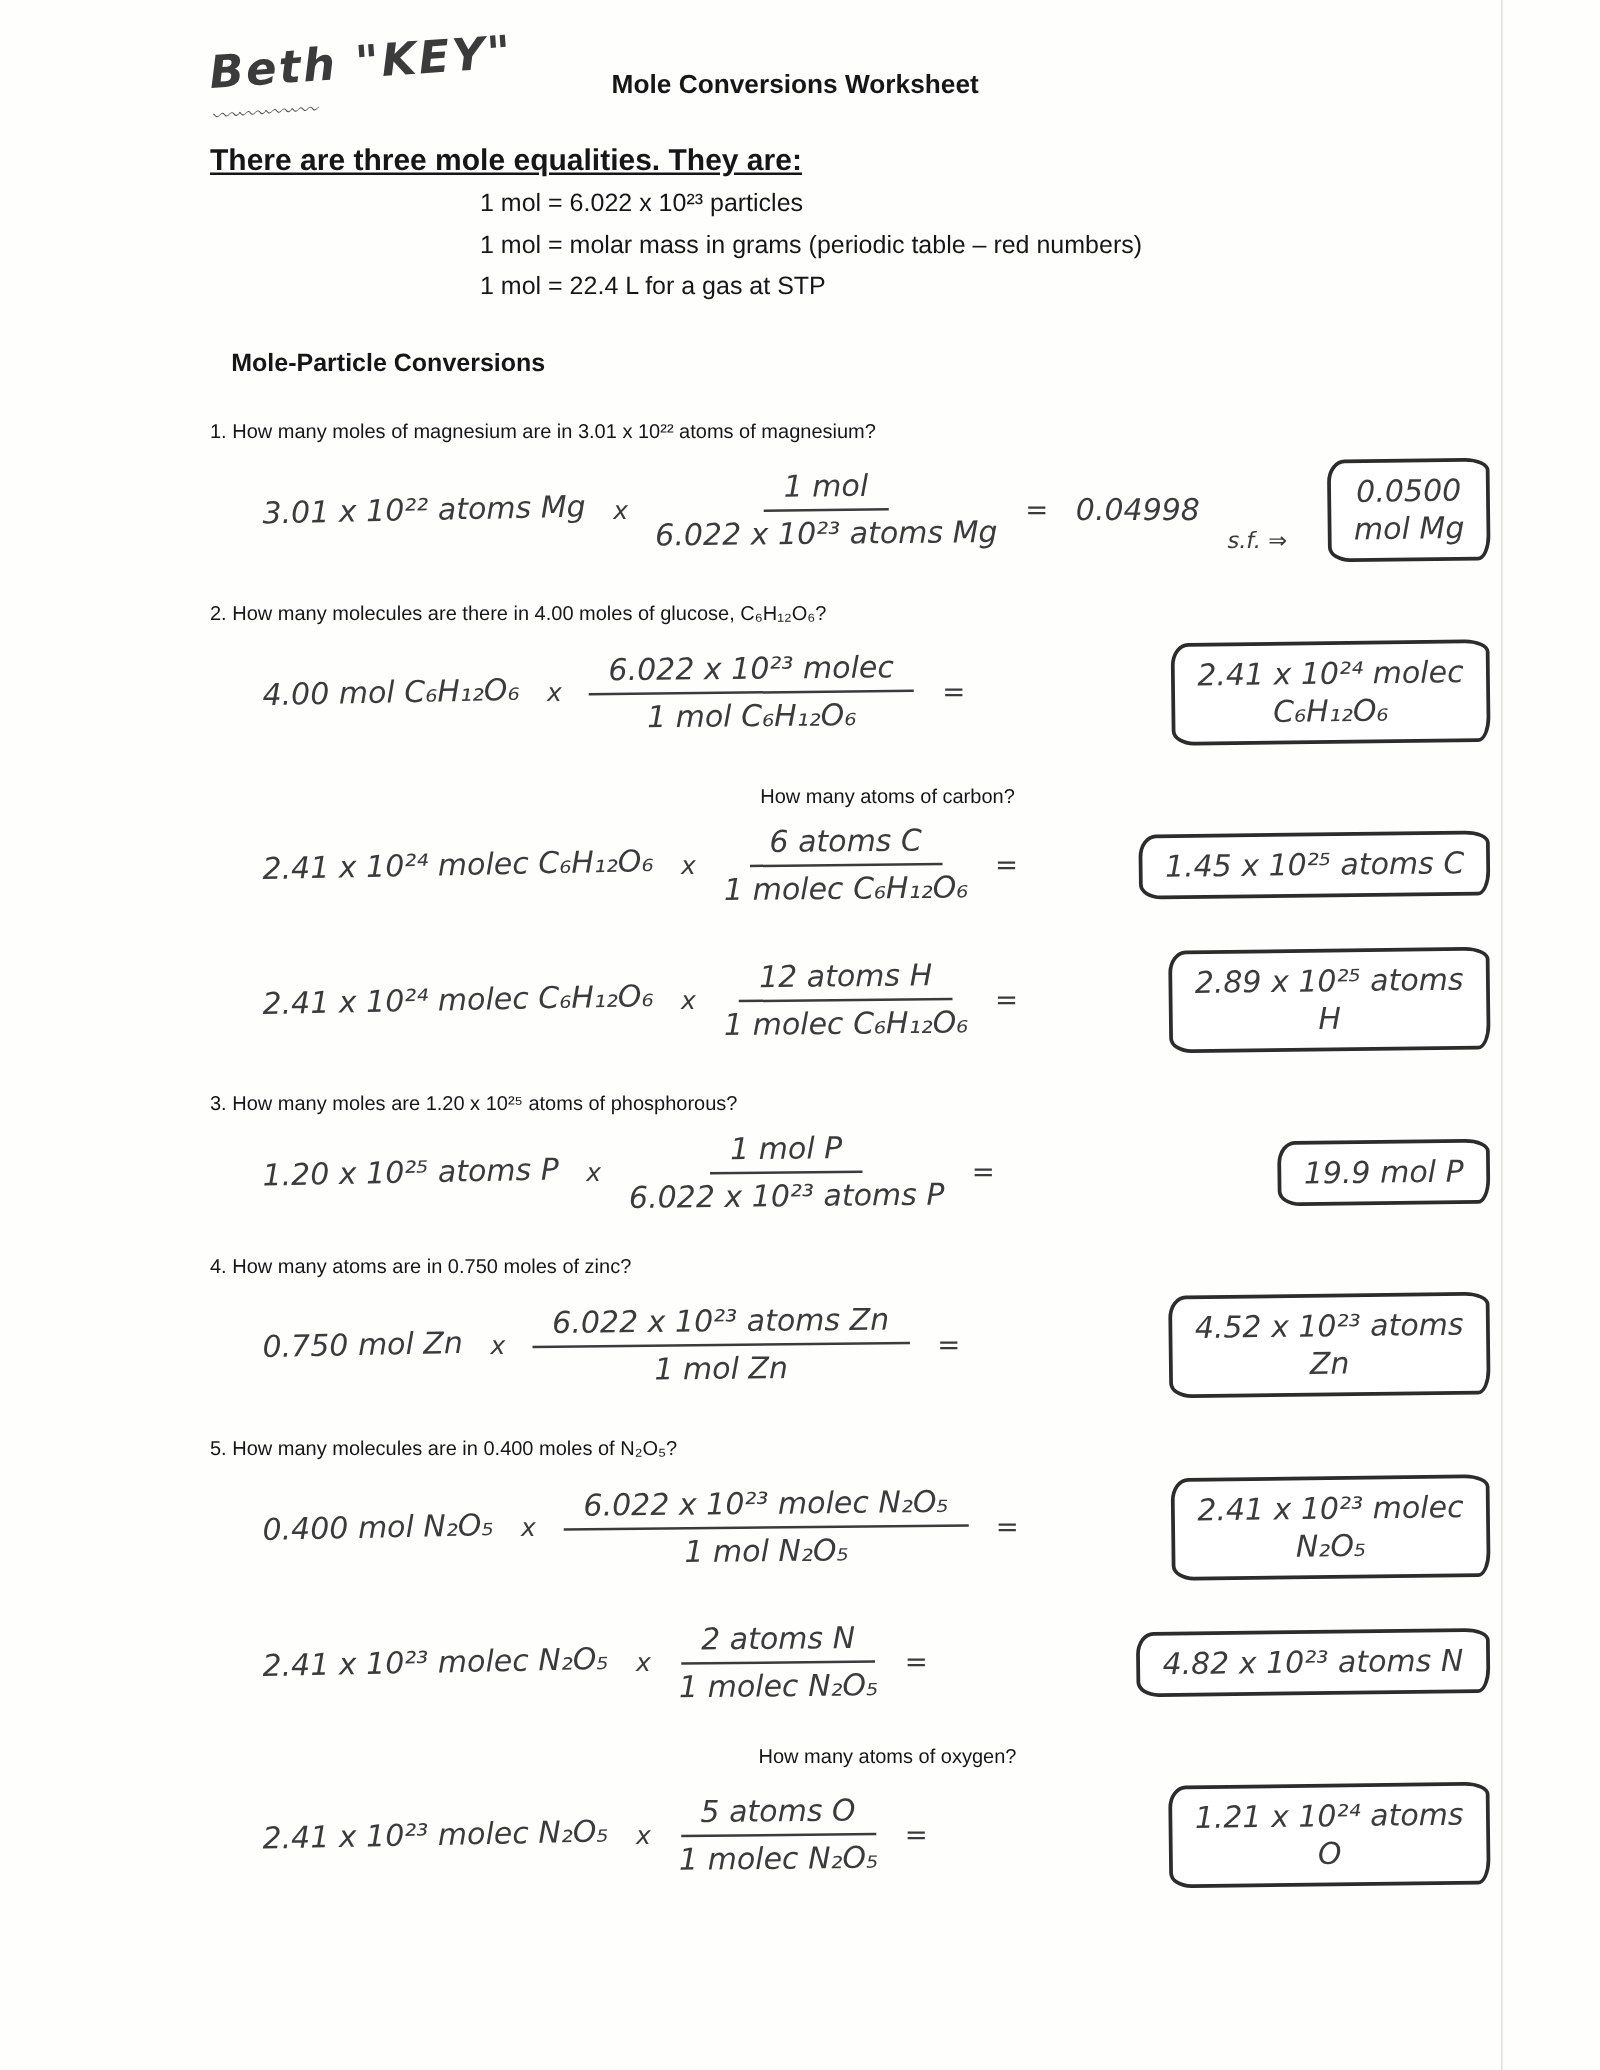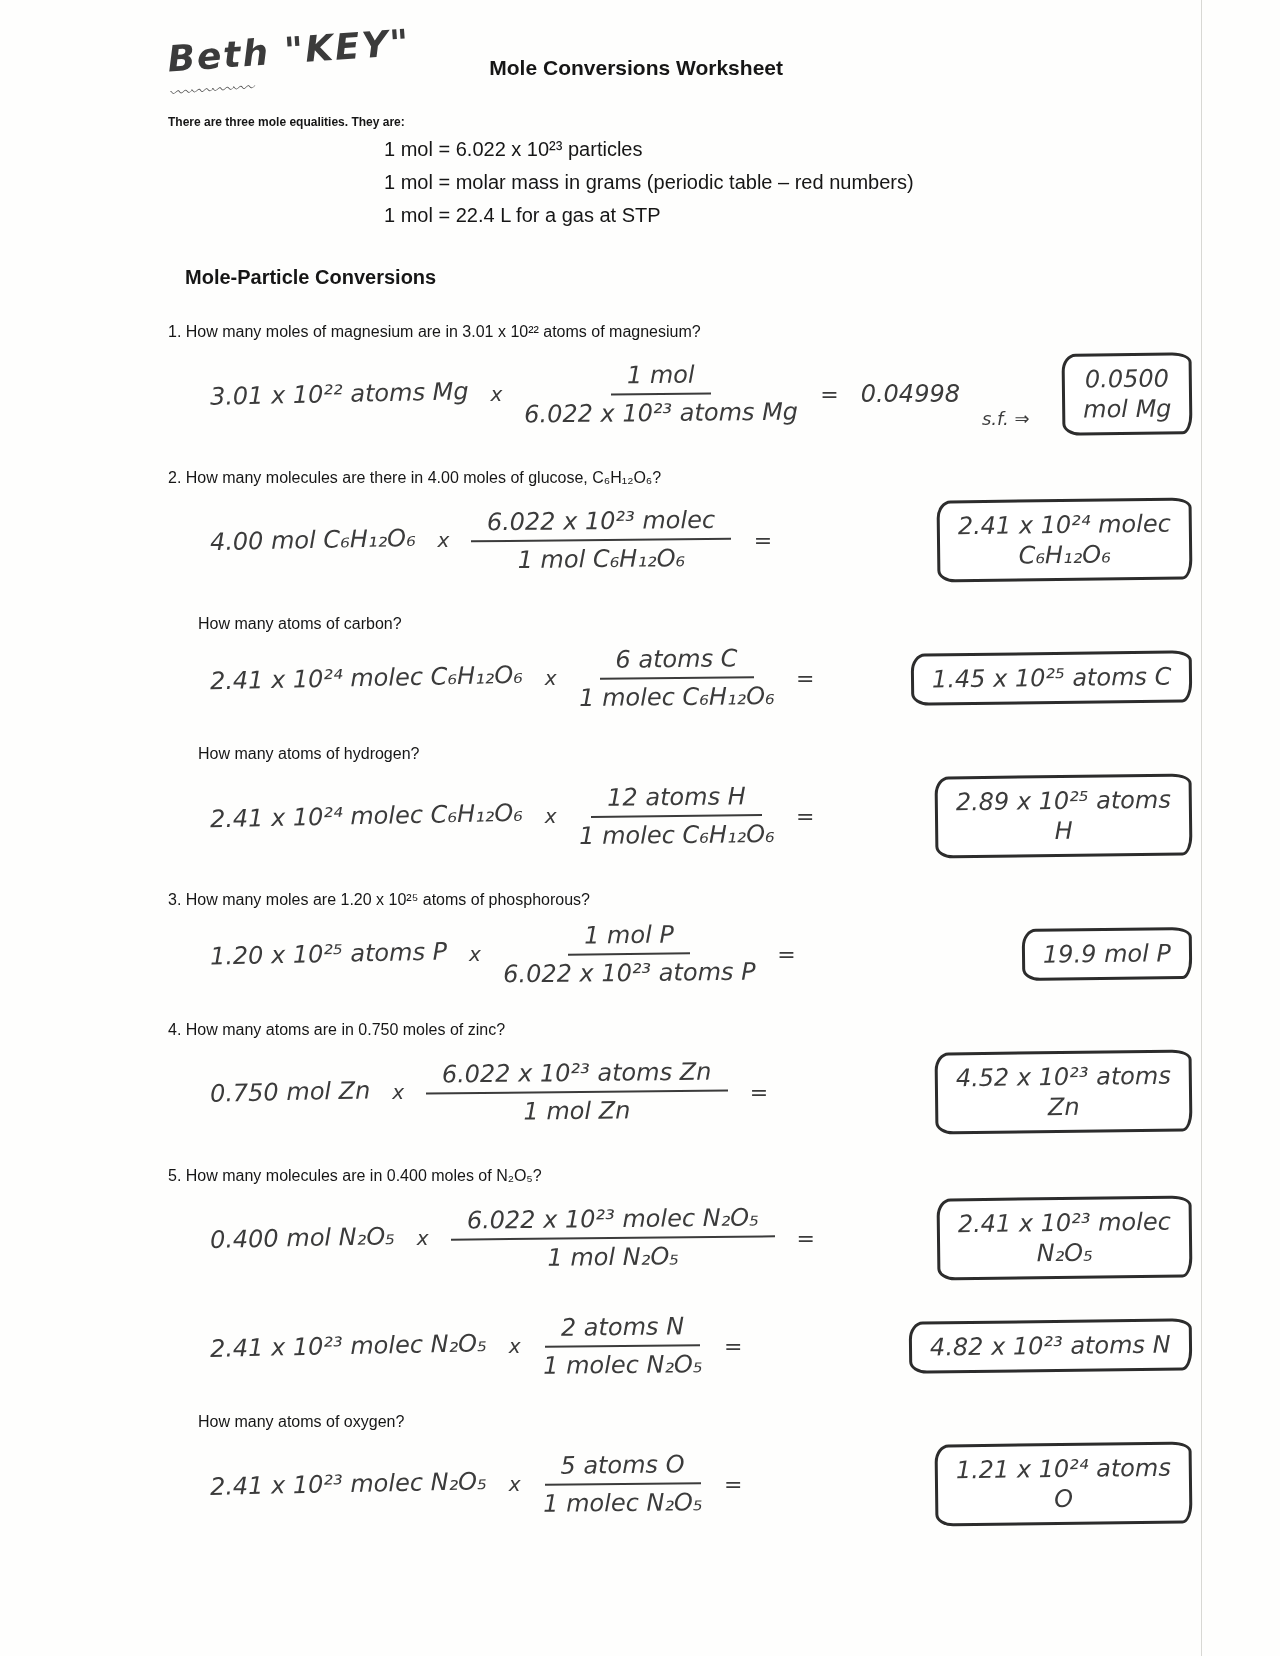--- a/index.html
+++ b/index.html
@@ -36,30 +36,30 @@
   .hw {
     font-family: "DejaVu Sans", sans-serif;
     font-style: italic;
     color: #3b3b3b;
   }
   .hw-name { font-size: 36px; font-weight: bold; letter-spacing: 2px; }
   .scribble { font-size: 24px; letter-spacing: -3px; margin-top: -10px; color: #444; }
   .title { font-size: 21px; font-weight: bold; margin: 26px 0 0; text-align: center; }
 
   
-  .intro-heading { font-size: 12px; font-weight: bold; margin: 4px 0 6px; }
+  .intro-heading { font-size: 24px; font-weight: bold; margin: 4px 0 6px; text-decoration: underline; }
   .equalities { margin-left: 216px; font-size: 20px; line-height: 1.45; }
   .equalities p { margin: 0 0 4px; }
 
   .section-heading { font-size: 20px; font-weight: bold; margin: 36px 17px 34px; }
 
   
   .problem { margin-bottom: 14px; }
   .question { font-size: 16px; margin: 0 0 12px; }
-  .sub .question { margin-left: 30px; }
+  .sub .question { margin-left: 30px; text-align: center; }
   .gap-lg { margin-bottom: 34px; }
 
   .work {
     display: flex;
     align-items: center;
     gap: 22px;
     margin: 4px 30px 34px 42px;
     font-size: 24px;
   }
   .lead { transform: rotate(-1.2deg); white-space: nowrap; }
@@ -153,21 +153,20 @@
       <span class="frac">
         <span class="num">6 atoms C</span>
         <span class="den">1 molec C₆H₁₂O₆</span>
       </span>
       <span class="eq">=</span>
       <span class="boxed">1.45 x 10²⁵ atoms C</span>
     </div>
   </div>
 
   <div class="problem sub gap-lg">
-    <p class="question">How many atoms of hydrogen?</p>
     <div class="work hw">
       <span class="lead">2.41 x 10²⁴ molec C₆H₁₂O₆</span>
       <span class="times">x</span>
       <span class="frac">
         <span class="num">12 atoms H</span>
         <span class="den">1 molec C₆H₁₂O₆</span>
       </span>
       <span class="eq">=</span>
       <span class="boxed">2.89 x 10²⁵ atoms
 H</span>

